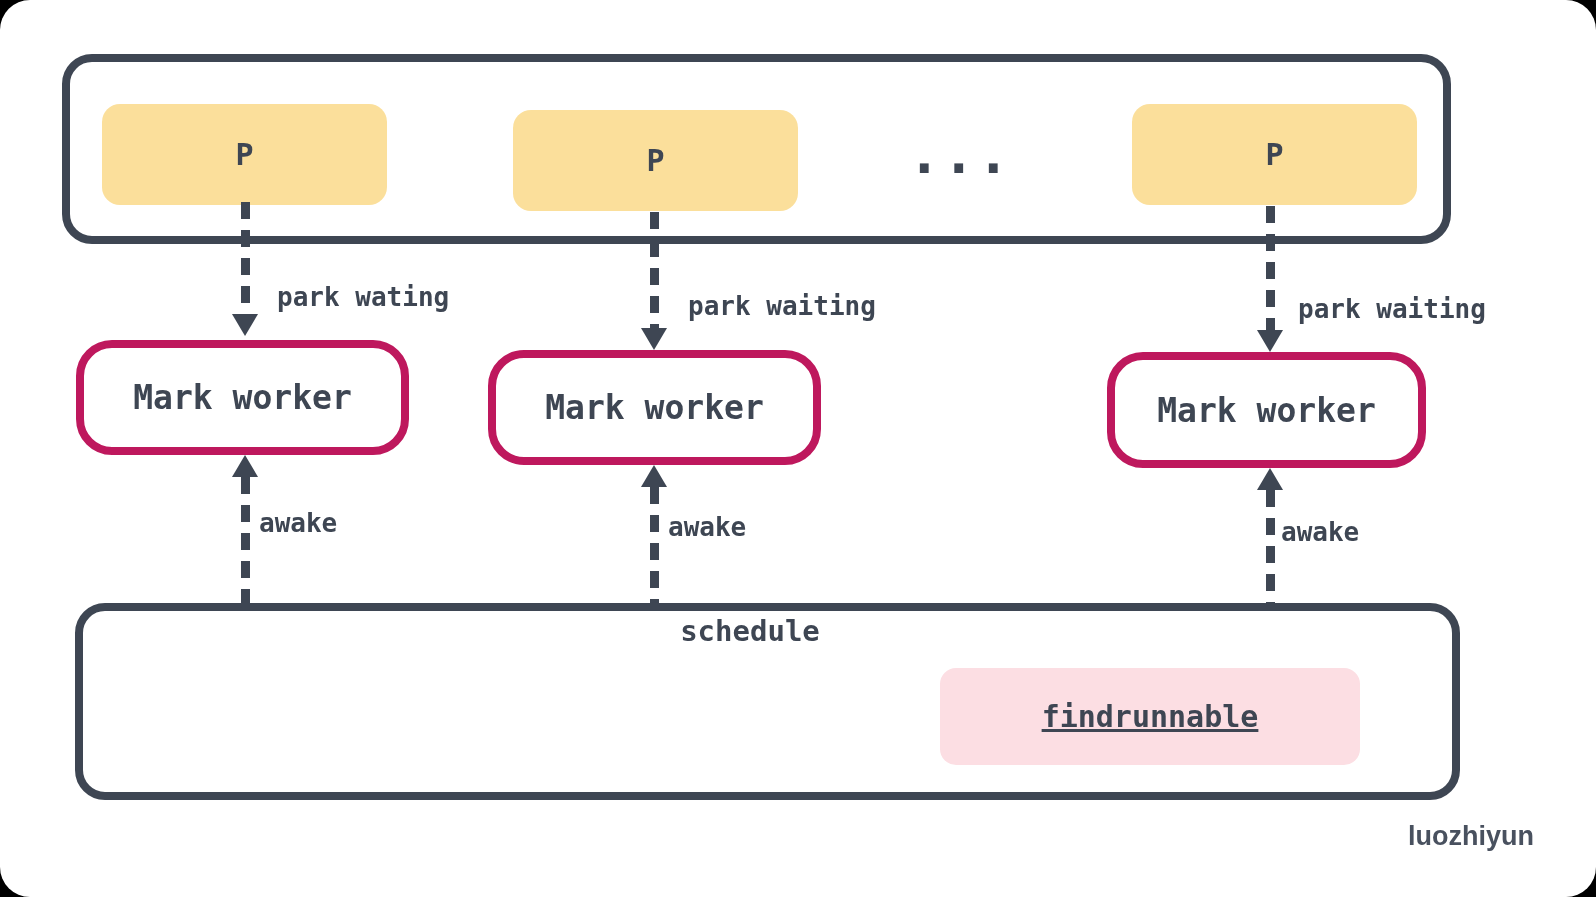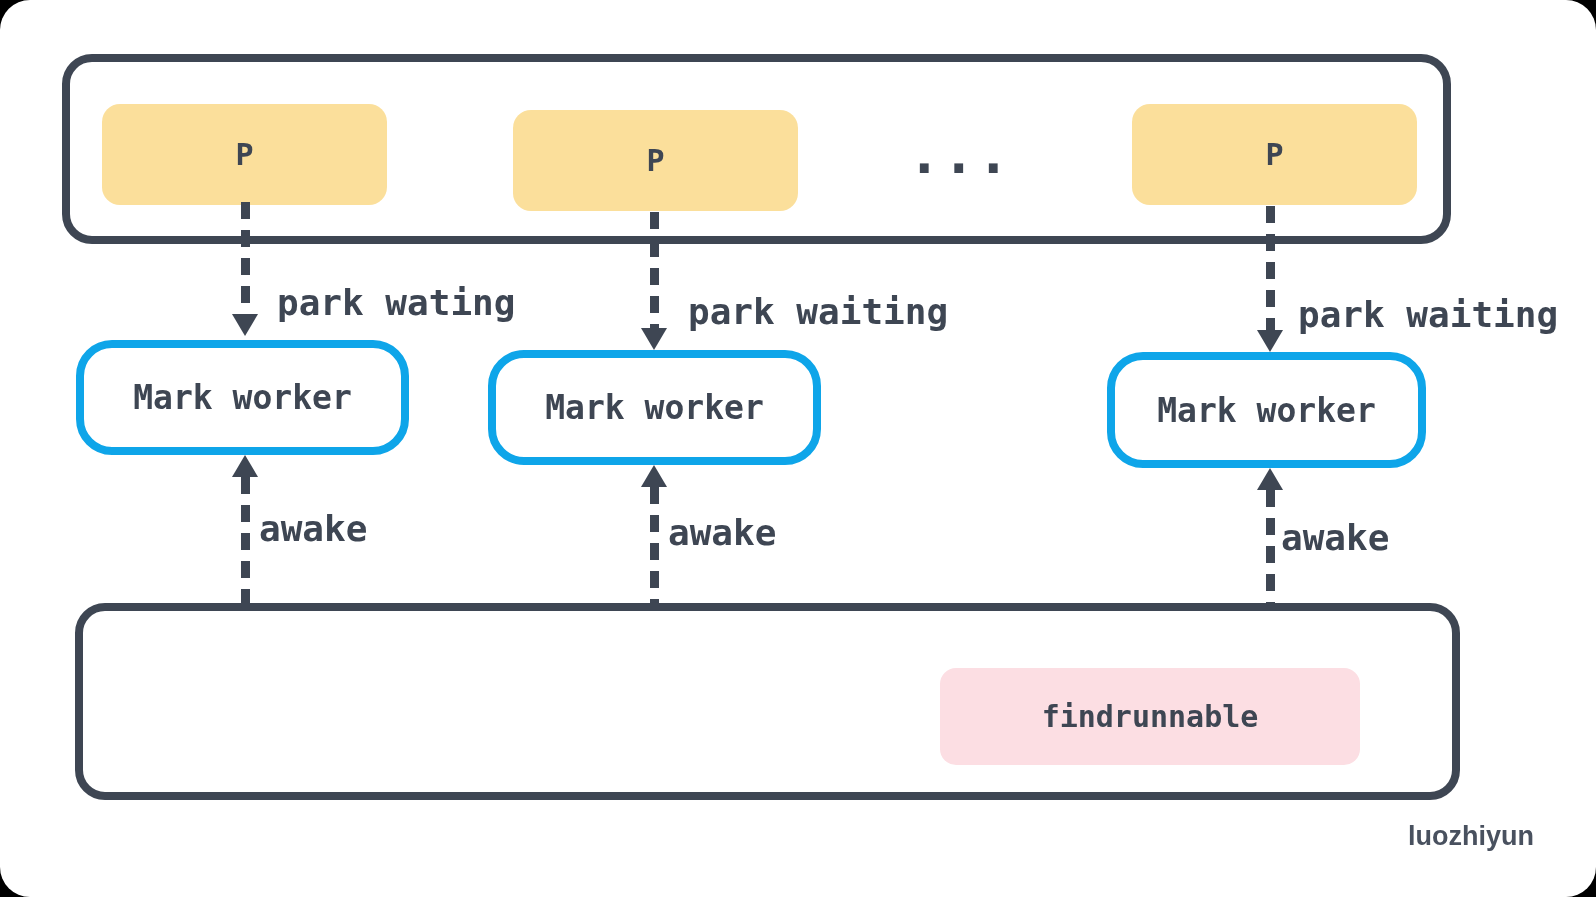--- a/index.html
+++ b/index.html
@@ -3,26 +3,26 @@
 <meta charset="utf-8">
 <style>
   html,body{margin:0;padding:0;background:#000;}
   .stage{position:relative;width:1596px;height:897px;background:#000;overflow:hidden;
          font-family:"DejaVu Sans Mono", monospace;}
   .canvas{position:absolute;left:0;top:0;width:1596px;height:897px;background:#fff;border-radius:30px;}
   .container{position:absolute;border:8px solid #3E4653;border-radius:30px;background:#fff;box-sizing:border-box;}
   .pbox{position:absolute;background:#FBDF9B;border-radius:18px;display:flex;align-items:center;justify-content:center;
         font-weight:bold;font-size:30px;color:#3E4653;}
   .dots{position:absolute;font-weight:bold;font-size:54px;letter-spacing:2px;color:#3E4653;line-height:1;}
-  .markbox{position:absolute;border:8px solid #0ea5e9;border-radius:36px;background:#fff;box-sizing:border-box;
+  .markbox{position:absolute;border:8px solid #be185d;border-radius:36px;background:#fff;box-sizing:border-box;
            display:flex;align-items:center;justify-content:center;font-weight:bold;font-size:33px;color:#3E4653;}
   .vline{position:absolute;width:9px;background:repeating-linear-gradient(to bottom,#3E4653 0px,#3E4653 17px,transparent 17px,transparent 28px);}
   .head-down{position:absolute;width:0;height:0;border-left:13px solid transparent;border-right:13px solid transparent;border-top:22px solid #3E4653;}
   .head-up{position:absolute;width:0;height:0;border-left:13px solid transparent;border-right:13px solid transparent;border-bottom:22px solid #3E4653;}
-  .lbl{position:absolute;font-weight:bold;font-size:36px;color:#3E4653;white-space:nowrap;}
+  .lbl{position:absolute;font-weight:bold;font-size:26px;color:#3E4653;white-space:nowrap;}
   .schedule-title{position:absolute;left:600px;top:614px;width:300px;text-align:center;
                   font-weight:bold;font-size:29px;color:#3E4653;}
   .fnbox{position:absolute;background:#FCDEE3;border-radius:16px;display:flex;align-items:center;justify-content:center;
          font-weight:bold;font-size:30px;color:#3E4653;}
   .watermark{position:absolute;right:62px;top:810px;font-family:"Liberation Sans", sans-serif;
              font-weight:bold;font-size:27px;color:#49515F;margin-top:11px;}
 </style>
 </head>
 <body>
 
@@ -66,21 +66,22 @@
     <div class="head-down" style="left:1257px;top:330px;"></div>
     <div class="lbl" style="left:1298px;top:294px;">park waiting</div>
     <div class="markbox" style="left:1107px;top:352px;width:319px;height:116px;">
       <span>Mark worker</span>
     </div>
     <div class="head-up" style="left:1257px;top:468px;"></div>
     <div class="vline" style="left:1266px;top:490px;height:120px;"></div>
     <div class="lbl" style="left:1281px;top:517px;">awake</div>
 
     <div class="container" style="left:75px;top:603px;width:1385px;height:197px;"></div>
+    <div class="schedule-title">schedule</div>
 
-    <div class="fnbox" style="left:940px;top:668px;width:420px;height:97px;">
+    <div class="fnbox" style="left:940px;top:668px;width:420px;height:97px;text-decoration:underline;">
       <span>findrunnable</span>
     </div>
 
     <div class="watermark">luozhiyun</div>
 
   </div>
 </div>
 
 </body></html>

